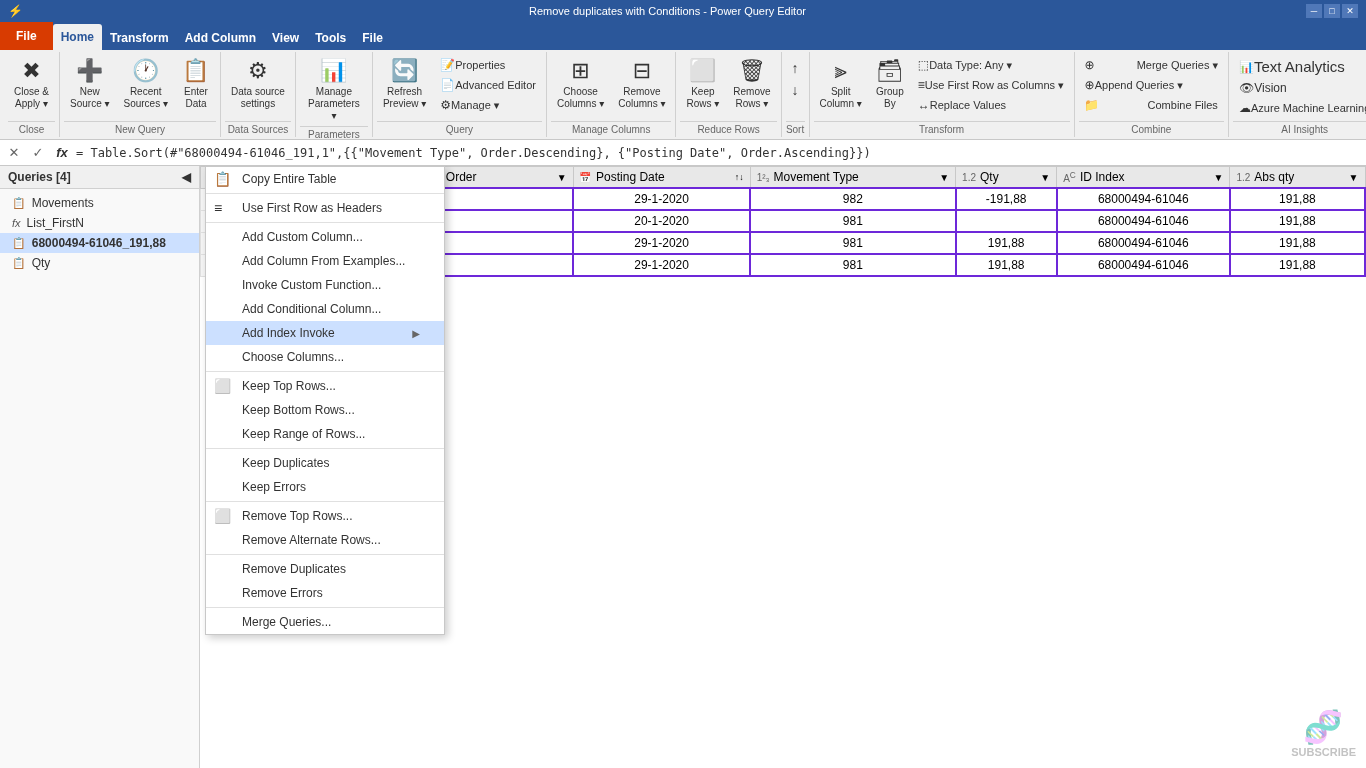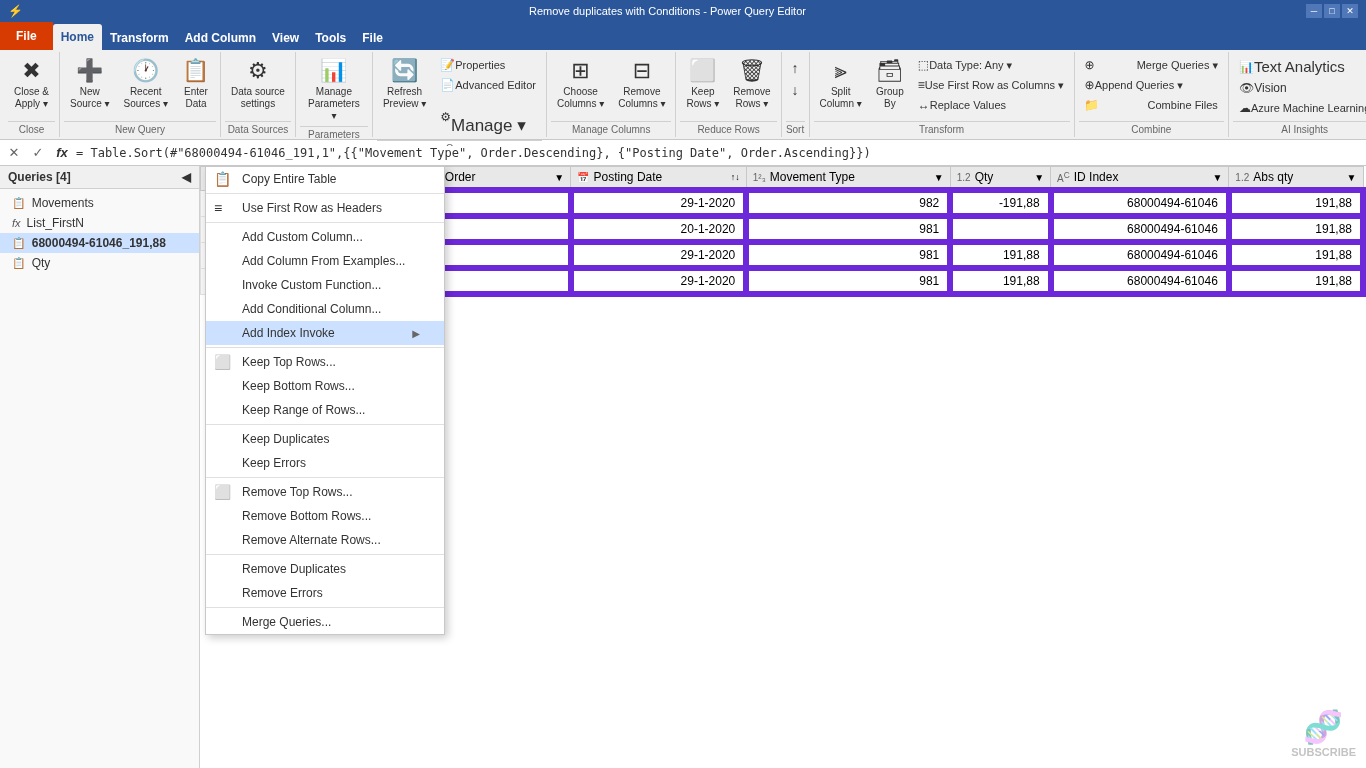--- a/index.html
+++ b/index.html
@@ -172,23 +172,23 @@
       z-index: 2;
     }
     th .col-header {
       display: flex;
       align-items: center;
       gap: 4px;
     }
     th .col-type { font-size: 10px; color: #666; }
     th .col-filter { font-size: 10px; cursor: pointer; margin-left: auto; }
     td {
-      border: 6px solid #6d28d9;
+      border: 2px solid #6d28d9;
       padding: 3px 8px;
-      text-align: right;
+      text-align: center;
       white-space: nowrap;
     }
     .row-num {
       background: #f5f5f5;
       color: #888;
       text-align: center;
       font-size: 11px;
       width: 30px;
       border: 1px solid #e0e0e0;
     }
@@ -334,21 +334,21 @@
         <button class="rb rb-small">
           <span style="font-size:12px;">📝</span>
           <span style="font-size:11px;">Properties</span>
         </button>
         <button class="rb rb-small">
           <span style="font-size:12px;">📄</span>
           <span style="font-size:11px;">Advanced Editor</span>
         </button>
         <button class="rb rb-small">
           <span style="font-size:12px;">⚙</span>
-          <span style="font-size:17px;margin-top:17px;">Manage ▾</span>
+          <span style="font-size:11px;">Manage ▾</span>
         </button>
       </div>
     </div>
     <div class="ribbon-group-label">Query</div>
   </div>
 
   <div class="ribbon-group">
     <div class="ribbon-buttons">
       <button class="rb">
         <span class="rb-icon">⊞</span>
@@ -621,20 +621,24 @@
       </div>
       <div class="cm-item">
         <span class="cm-icon"></span>
         <span>Add Conditional Column...</span>
       </div>
       <div class="cm-item highlighted">
         <span class="cm-icon"></span>
         <span>Add Index Invoke</span>
         <span class="cm-arrow">▶</span>
       </div>
+      <div class="cm-item">
+        <span class="cm-icon"></span>
+        <span>Choose Columns...</span>
+      </div>
       <div class="cm-separator"></div>
       <div class="cm-item">
         <span class="cm-icon">⬜</span>
         <span>Keep Top Rows...</span>
       </div>
       <div class="cm-item">
         <span class="cm-icon"></span>
         <span>Keep Bottom Rows...</span>
       </div>
       <div class="cm-item">
@@ -647,24 +651,20 @@
         <span>Keep Duplicates</span>
       </div>
       <div class="cm-item">
         <span class="cm-icon"></span>
         <span>Keep Errors</span>
       </div>
       <div class="cm-separator"></div>
       <div class="cm-item">
         <span class="cm-icon">⬜</span>
         <span>Remove Top Rows...</span>
-      </div>
-      <div class="cm-item">
-        <span class="cm-icon"></span>
-        <span>Remove Bottom Rows...</span>
       </div>
       <div class="cm-item">
         <span class="cm-icon"></span>
         <span>Remove Alternate Rows...</span>
       </div>
       <div class="cm-separator"></div>
       <div class="cm-item">
         <span class="cm-icon"></span>
         <span>Remove Duplicates</span>
       </div>

